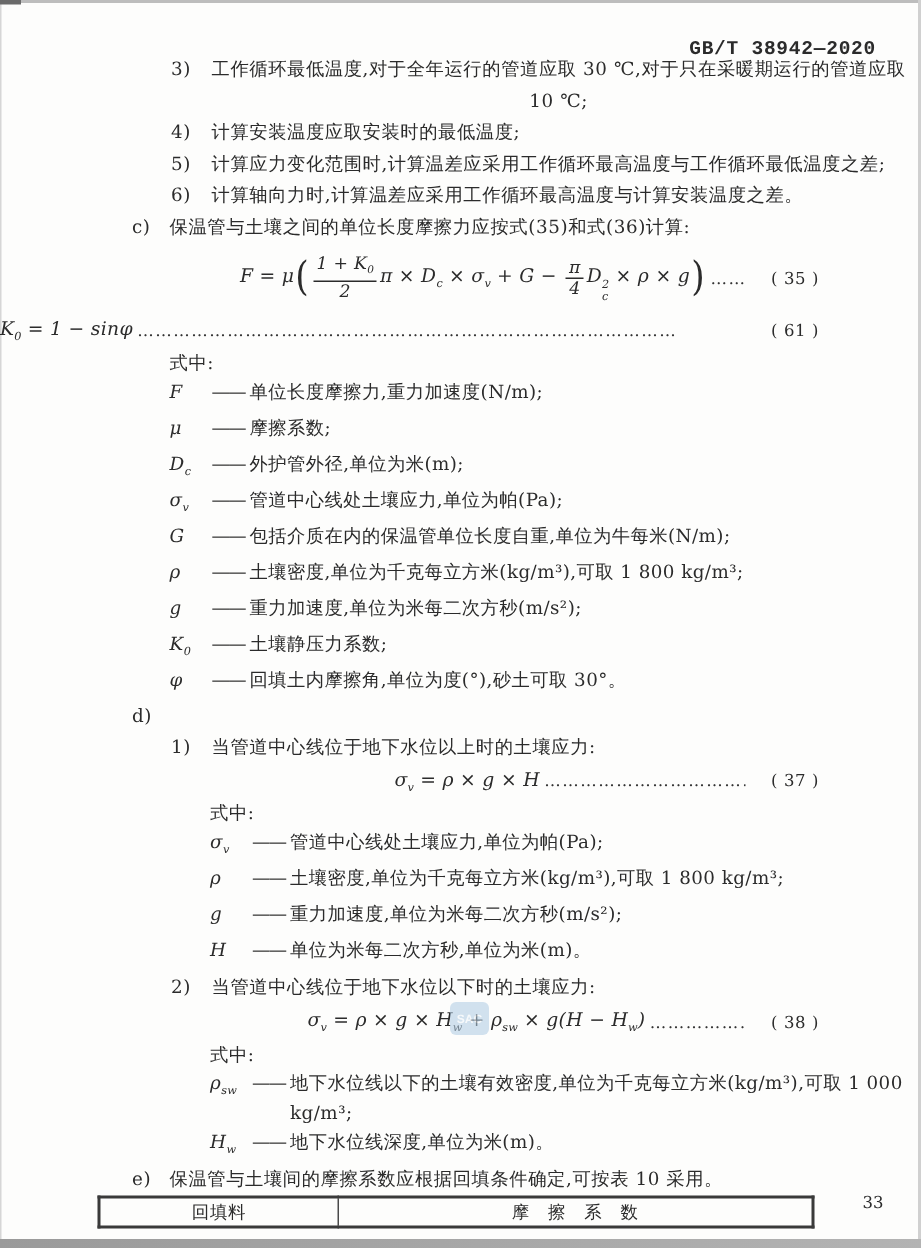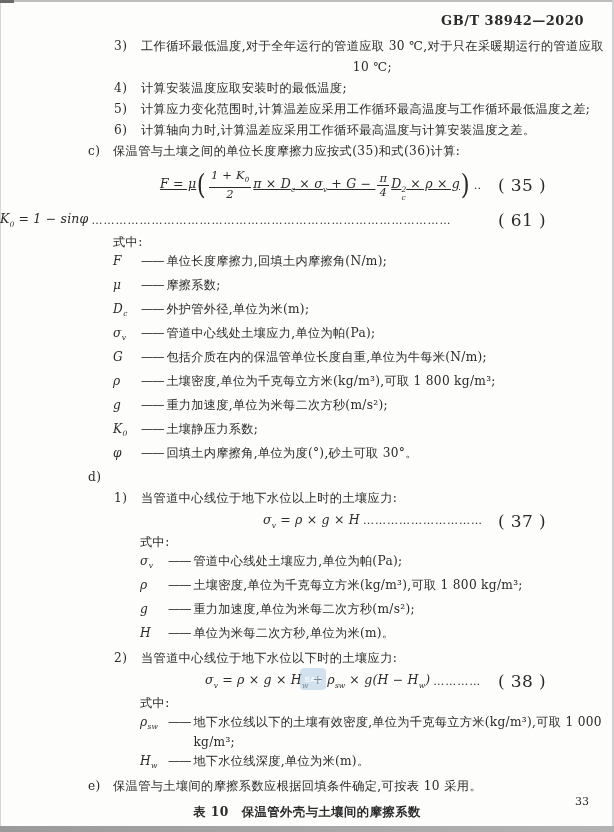--- a/index.html
+++ b/index.html
@@ -5,21 +5,21 @@
   html,body{margin:0;padding:0;background:#e9e9e9;}
   .page{position:relative;width:614px;height:832px;background:#fdfdfc;overflow:hidden;
         font-family:"DejaVu Serif","Liberation Serif",serif;color:#2b2b2b;}
   
   .edge-t{position:absolute;top:0;left:0;right:0;height:2px;background:#bdbdbd;}
   .edge-l{position:absolute;top:0;left:0;bottom:0;width:1px;background:#d6d6d6;}
   .edge-r{position:absolute;top:0;right:0;bottom:0;width:2px;background:#d0d0d0;}
   .edge-b{position:absolute;left:0;right:0;bottom:0;height:6px;background:linear-gradient(to right,#9a9a9a,#b3b3b3);}
   .mark-tl{position:absolute;left:0;top:0;width:14px;height:3px;background:#6a6a6a;}
 
-  .std{position:absolute;top:13px;right:30px;font-size:13px;font-weight:bold;letter-spacing:.5px;}
+  .std{position:absolute;top:25px;right:30px;font-size:13px;font-weight:bold;letter-spacing:.5px;font-family:Liberation Mono, monospace;}
 
   .main{position:absolute;top:36px;left:0;width:614px;font-size:12.2px;letter-spacing:.4px;}
 
   .li{display:flex;line-height:21px;}
   .lv1{padding-left:88px;}
   .lv1 .mk{width:25px;flex-shrink:0;}
   .lv2{padding-left:114px;}
   .lv2 .mk{width:27px;flex-shrink:0;}
   .bd span{display:block;text-align:center;}
 
@@ -31,23 +31,23 @@
   .defs2 .def{padding-left:140px;}
   .def .sym{width:28px;flex-shrink:0;font-style:italic;}
   .def sub{font-size:7.5px;font-style:italic;letter-spacing:0;}
   .def .dash{flex-shrink:0;letter-spacing:-1px;margin-right:3px;}
   .def .desc{letter-spacing:.3px;}
 
   .frow{display:flex;align-items:center;padding-right:68px;}
   .frow .fc{white-space:nowrap;font-style:italic;font-size:12.5px;letter-spacing:.2px;flex-shrink:0;}
   .frow .dots{flex:1 1 0;overflow:hidden;white-space:nowrap;letter-spacing:1px;font-size:11px;
               font-style:normal;margin:0 3px;color:#333;}
-  .frow .fno{white-space:nowrap;font-size:17px;font-style:normal;flex-shrink:0;margin-left:14px;}
+  .frow .fno{white-space:nowrap;font-size:11px;font-style:normal;flex-shrink:0;margin-left:14px;}
   .f35{height:44px;margin:1px 0;}
-  .f35 .fc{margin-left:160px;text-decoration:underline;}
+  .f35 .fc{margin-left:160px;}
   .f36{height:24px;}
   .f36 .fc{}
   .f37{height:23px;}
   .f37 .fc{margin-left:263px;}
   .f38{height:24px;}
   .f38 .fc{margin-left:205px;}
   .fc sub{font-size:7.5px;letter-spacing:0;}
   .par{font-size:27px;font-weight:300;font-style:normal;vertical-align:middle;line-height:27px;
        display:inline-block;transform:scaleX(.85);}
   .frac{display:inline-flex;flex-direction:column;vertical-align:middle;text-align:center;margin:0 2px;}
@@ -127,21 +127,21 @@
       <span class="dots">………………………………………………………………………………</span>
       <span class="fno">( 61 )</span>
     </div>
 
     <div class="shz">式中:</div>
 
     <div class="defs1">
       <div class="def">
           <span class="sym"><span>F</span><sub></sub></span>
           <span class="dash">——</span>
-          <span class="desc">单位长度摩擦力,回填土内摩擦角(N/m);</span>
+          <span class="desc">单位长度摩擦力,重力加速度(N/m);</span>
         </div>
       <div class="def">
           <span class="sym"><span>μ</span><sub></sub></span>
           <span class="dash">——</span>
           <span class="desc">摩擦系数;</span>
         </div>
       <div class="def">
           <span class="sym"><span>D</span><sub>c</sub></span>
           <span class="dash">——</span>
           <span class="desc">外护管外径,单位为米(m);</span>
@@ -242,21 +242,20 @@
           <span class="dash">——</span>
           <span class="desc">地下水位线深度,单位为米(m)。</span>
         </div>
     </div>
 
     <div class="li lv1">
       <span class="mk">e)</span>
       <span>保温管与土壤间的摩擦系数应根据回填条件确定,可按表 10 采用。</span>
     </div>
 
-    <div class="tblt">表 10　保温管外壳与土壤间的摩擦系数</div>
 
     <table class="t10">
       <tbody>
           <tr class="hr1">
         <td class="c1" rowspan="2">回填料</td>
         <td colspan="2">摩　擦　系　数</td>
       </tr>
 
     </tbody>
       </table>

